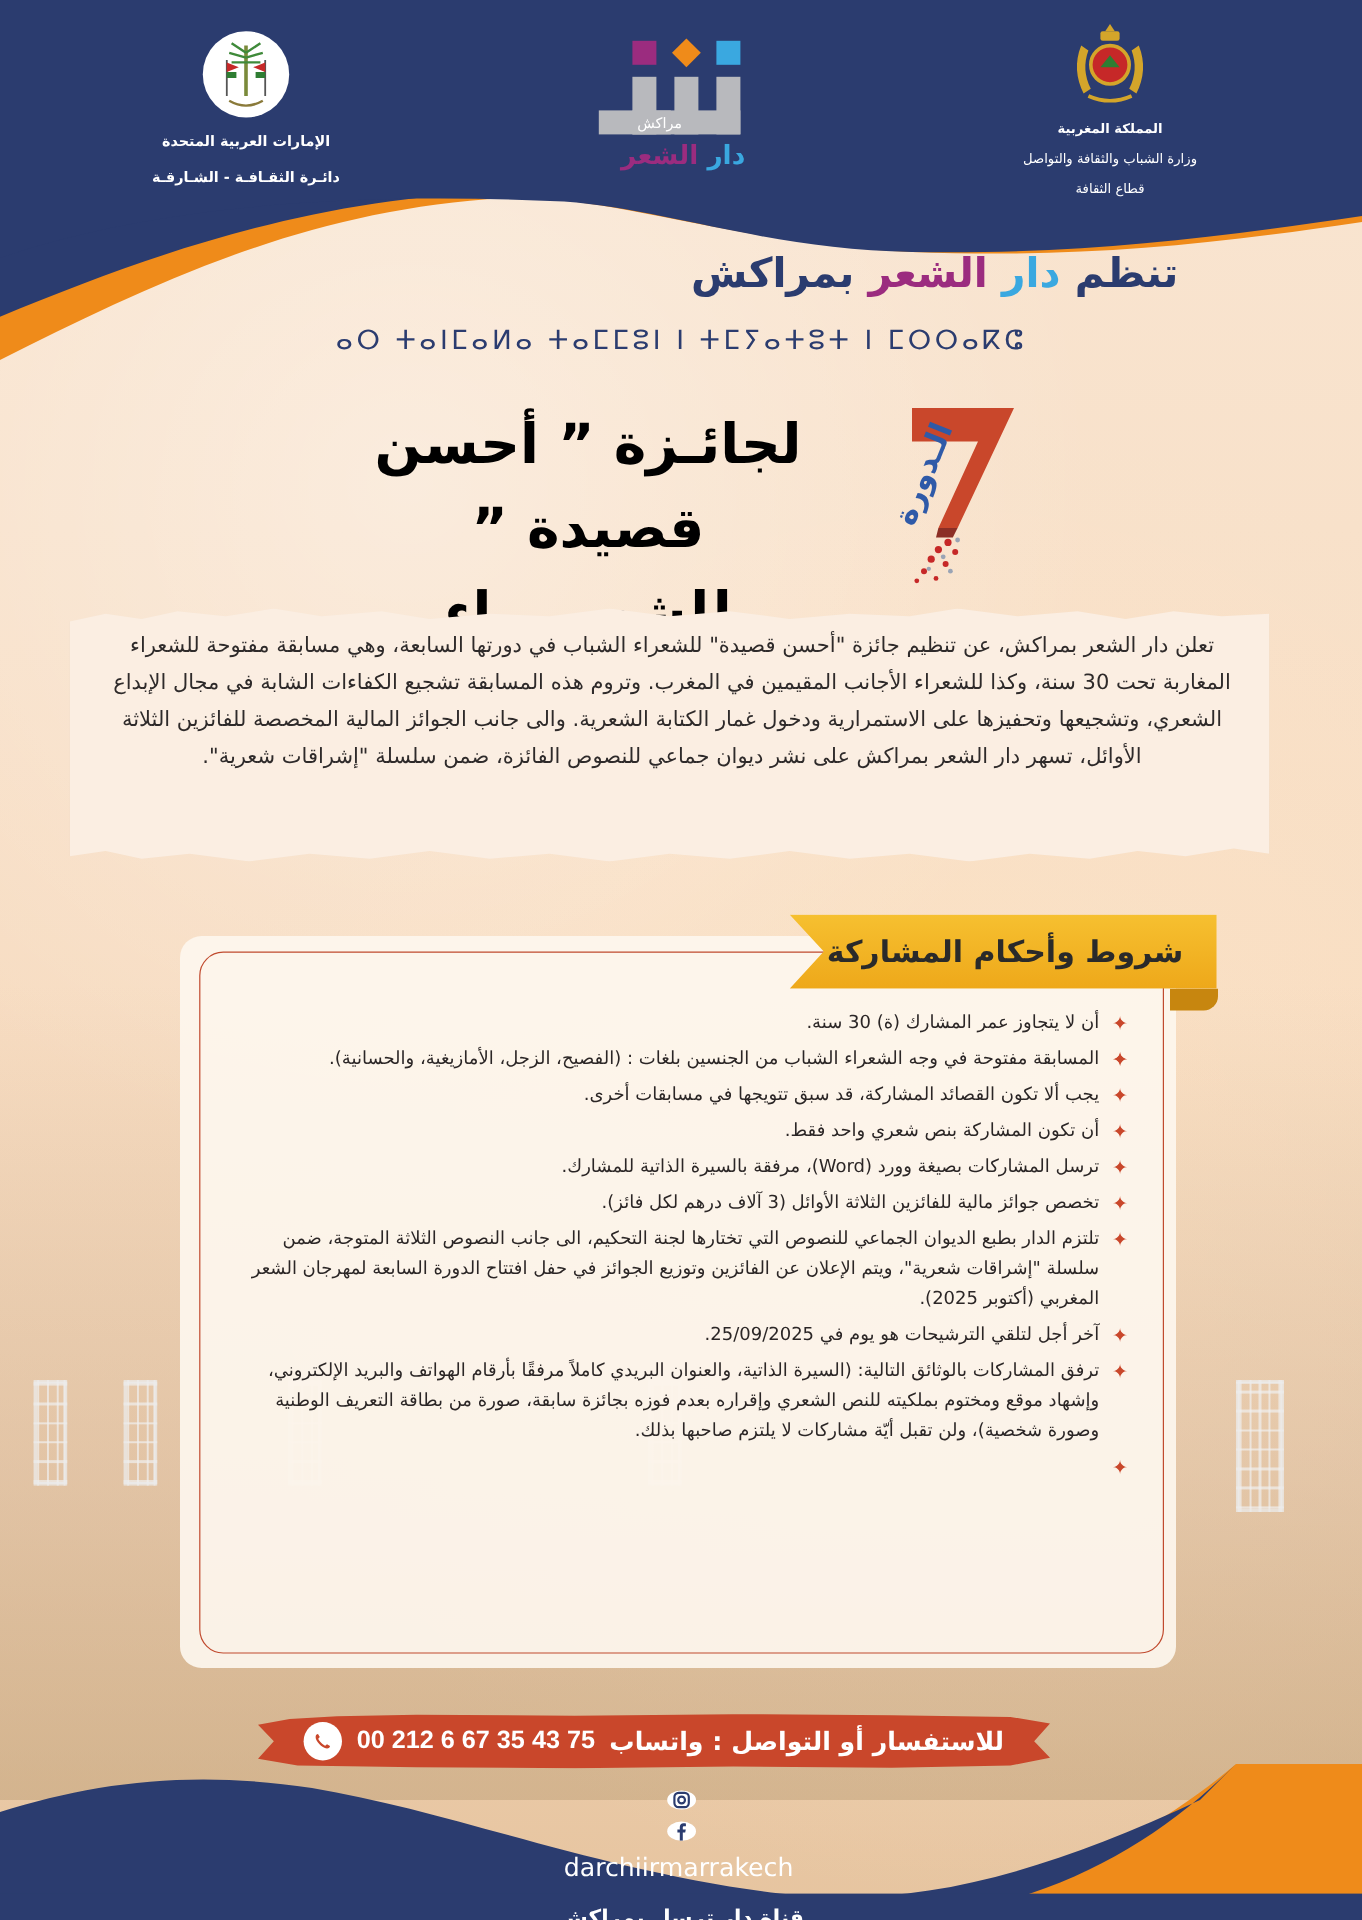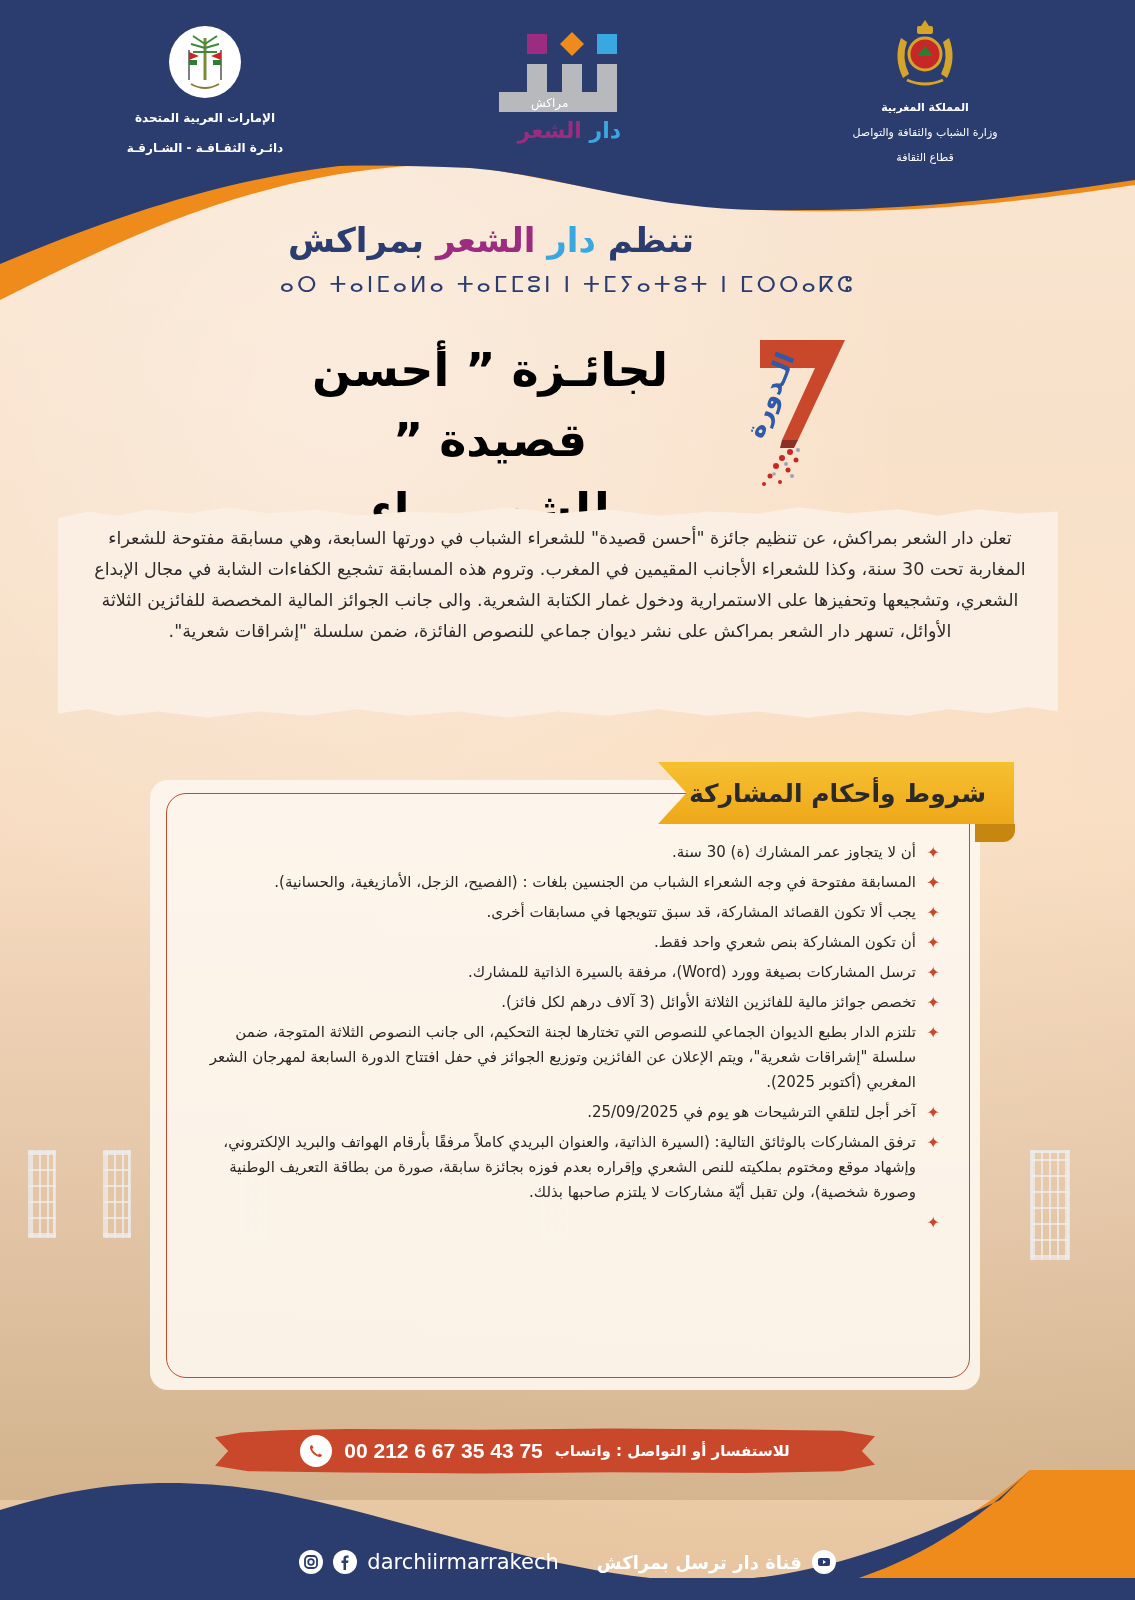--- a/index.html
+++ b/index.html
@@ -48,21 +48,21 @@
   .logo-text-sm { font-size: 11px; line-height: 14px; }
 
   .dar-logo { position: relative; width: 130px; height: 120px; }
   .dar-sq { position: absolute; width: 20px; height: 20px; }
   .dar-base { position: absolute; background: #b8b9bd; }
   .dar-marrakech { position: absolute; left: 26px; top: 66px; font-size: 12px; color: #fff; font-family: "DejaVu Sans", sans-serif; }
   .dar-name { position: absolute; left: 0; top: 88px; width: 116px; text-align: right; font-size: 22px; font-weight: bold; direction: rtl; }
 
   
   .org-line {
-    position: absolute; left: 0; top: 220px; width: 982px; text-align: center;
+    position: absolute; left: 0; top: 208px; width: 982px; text-align: right;
     direction: rtl; font-size: 34px; font-weight: bold; color: #2b3c6f;
     font-family: "DejaVu Sans", sans-serif;
   }
   .org-line .c-blue { color: #3aa8e0; }
   .org-line .c-purple { color: #9b2c7f; }
   .tifinagh {
     position: absolute; left: 0; top: 272px; width: 1135px; text-align: center;
     font-size: 22px; color: #2b3c6f; letter-spacing: 3px; font-family: "DejaVu Sans", sans-serif;
   }
 
@@ -132,31 +132,31 @@
   }
 
   
   .contact-bar {
     position: absolute; left: 215px; top: 1428px; width: 660px; height: 46px;
     background: #c9472b;
     clip-path: polygon(0 20%,4% 10%,10% 5%,20% 2%,40% 4%,60% 1%,80% 3%,95% 6%,100% 18%,98% 50%,100% 80%,95% 94%,80% 98%,60% 96%,40% 99%,20% 97%,5% 94%,0 82%,2% 50%);
     display: flex; align-items: center; justify-content: center; gap: 12px;
     direction: rtl; color: #fff;
   }
-  .contact-label { font-size: 15px; font-weight: bold; font-family: "DejaVu Sans", sans-serif; }
+  .contact-label { font-size: 21px; font-weight: bold; font-family: "DejaVu Sans", sans-serif; }
   .contact-phone { font-size: 21px; font-weight: bold; font-family: "Liberation Sans", sans-serif; direction: ltr; }
   .whatsapp-icon {
     width: 32px; height: 32px; border-radius: 50%; background: #fff;
     display: flex; align-items: center; justify-content: center;
   }
 
   
   .footer {
     position: absolute; left: 0; top: 1545px; width: 1135px; height: 34px;
-    display: flex; justify-content: center; align-items: center; gap: 10px; color: #fff;
+    display: flex; justify-content: center; align-items: center; gap: 10px; color: #fff; flex-direction: column;
   }
   .footer-channel { direction: rtl; font-size: 18px; font-weight: bold; font-family: "DejaVu Sans", sans-serif; }
   .footer-handle { font-size: 21px; font-family: "DejaVu Sans", sans-serif; margin: 0 4px 0 0; }
   .social-circle {
     width: 24px; height: 24px; border-radius: 50%; background: #fff;
     display: inline-flex; align-items: center; justify-content: center;
   }
 </style>
 </head>
 <body>

